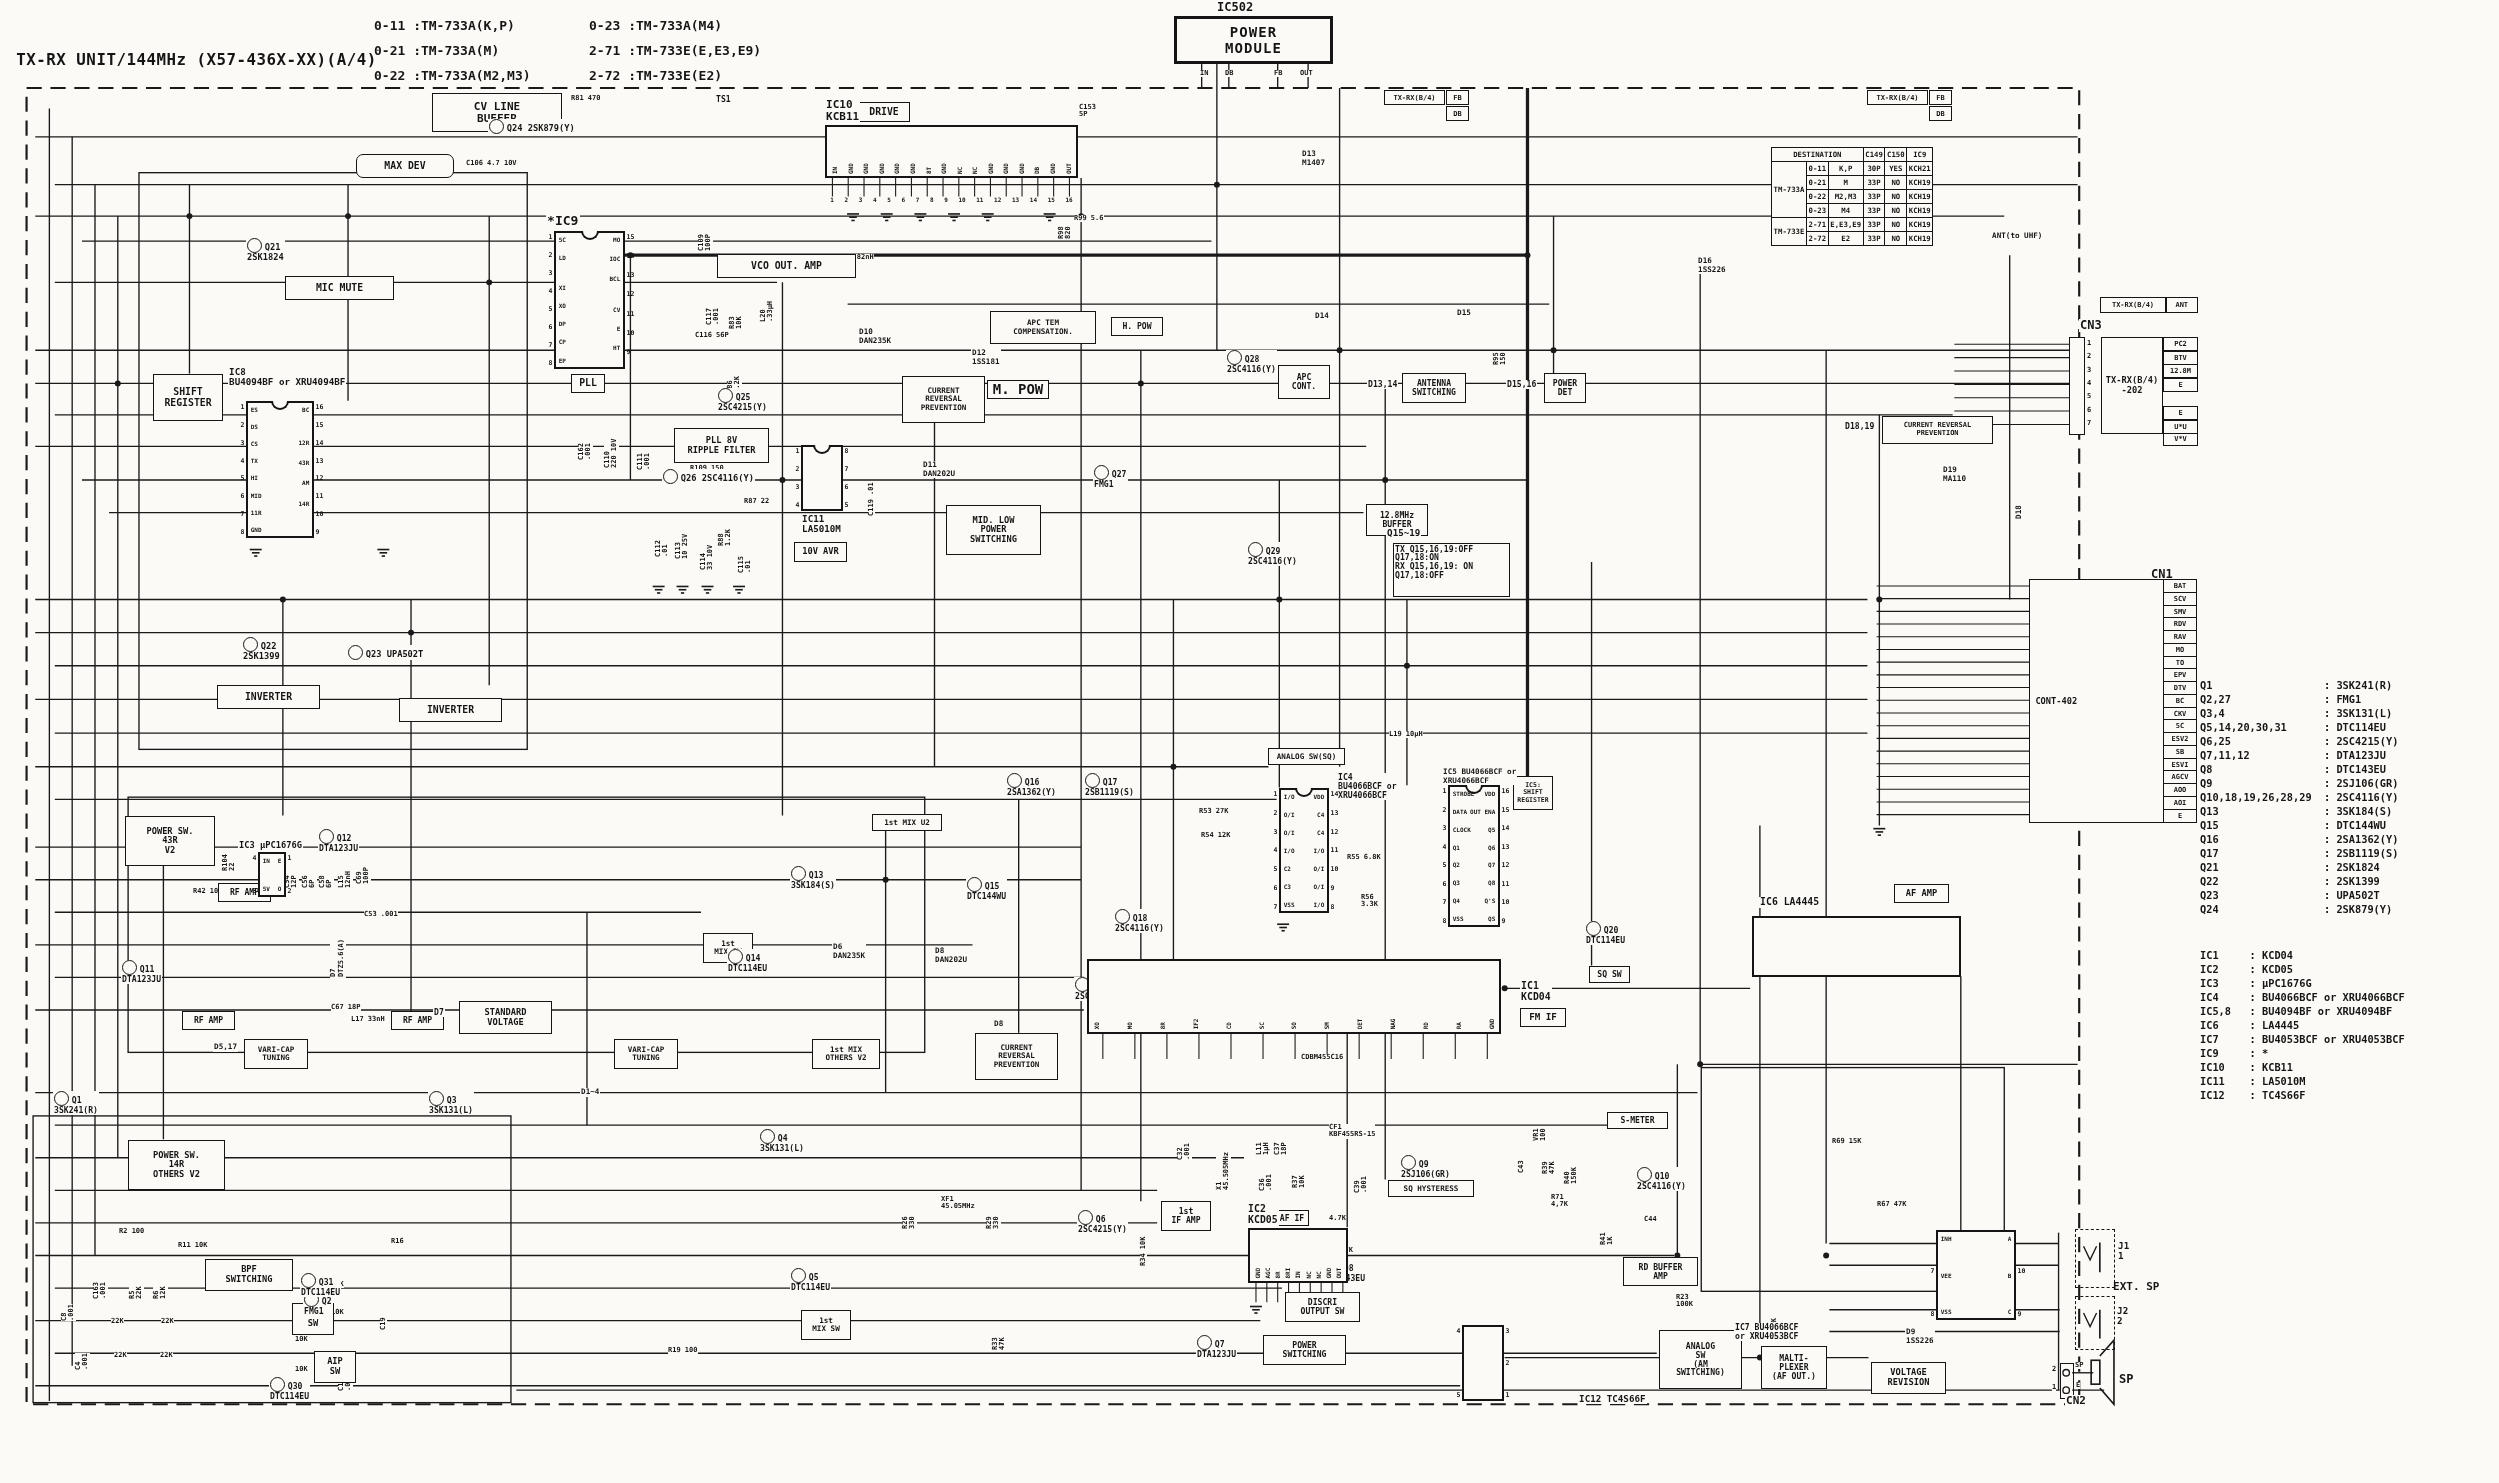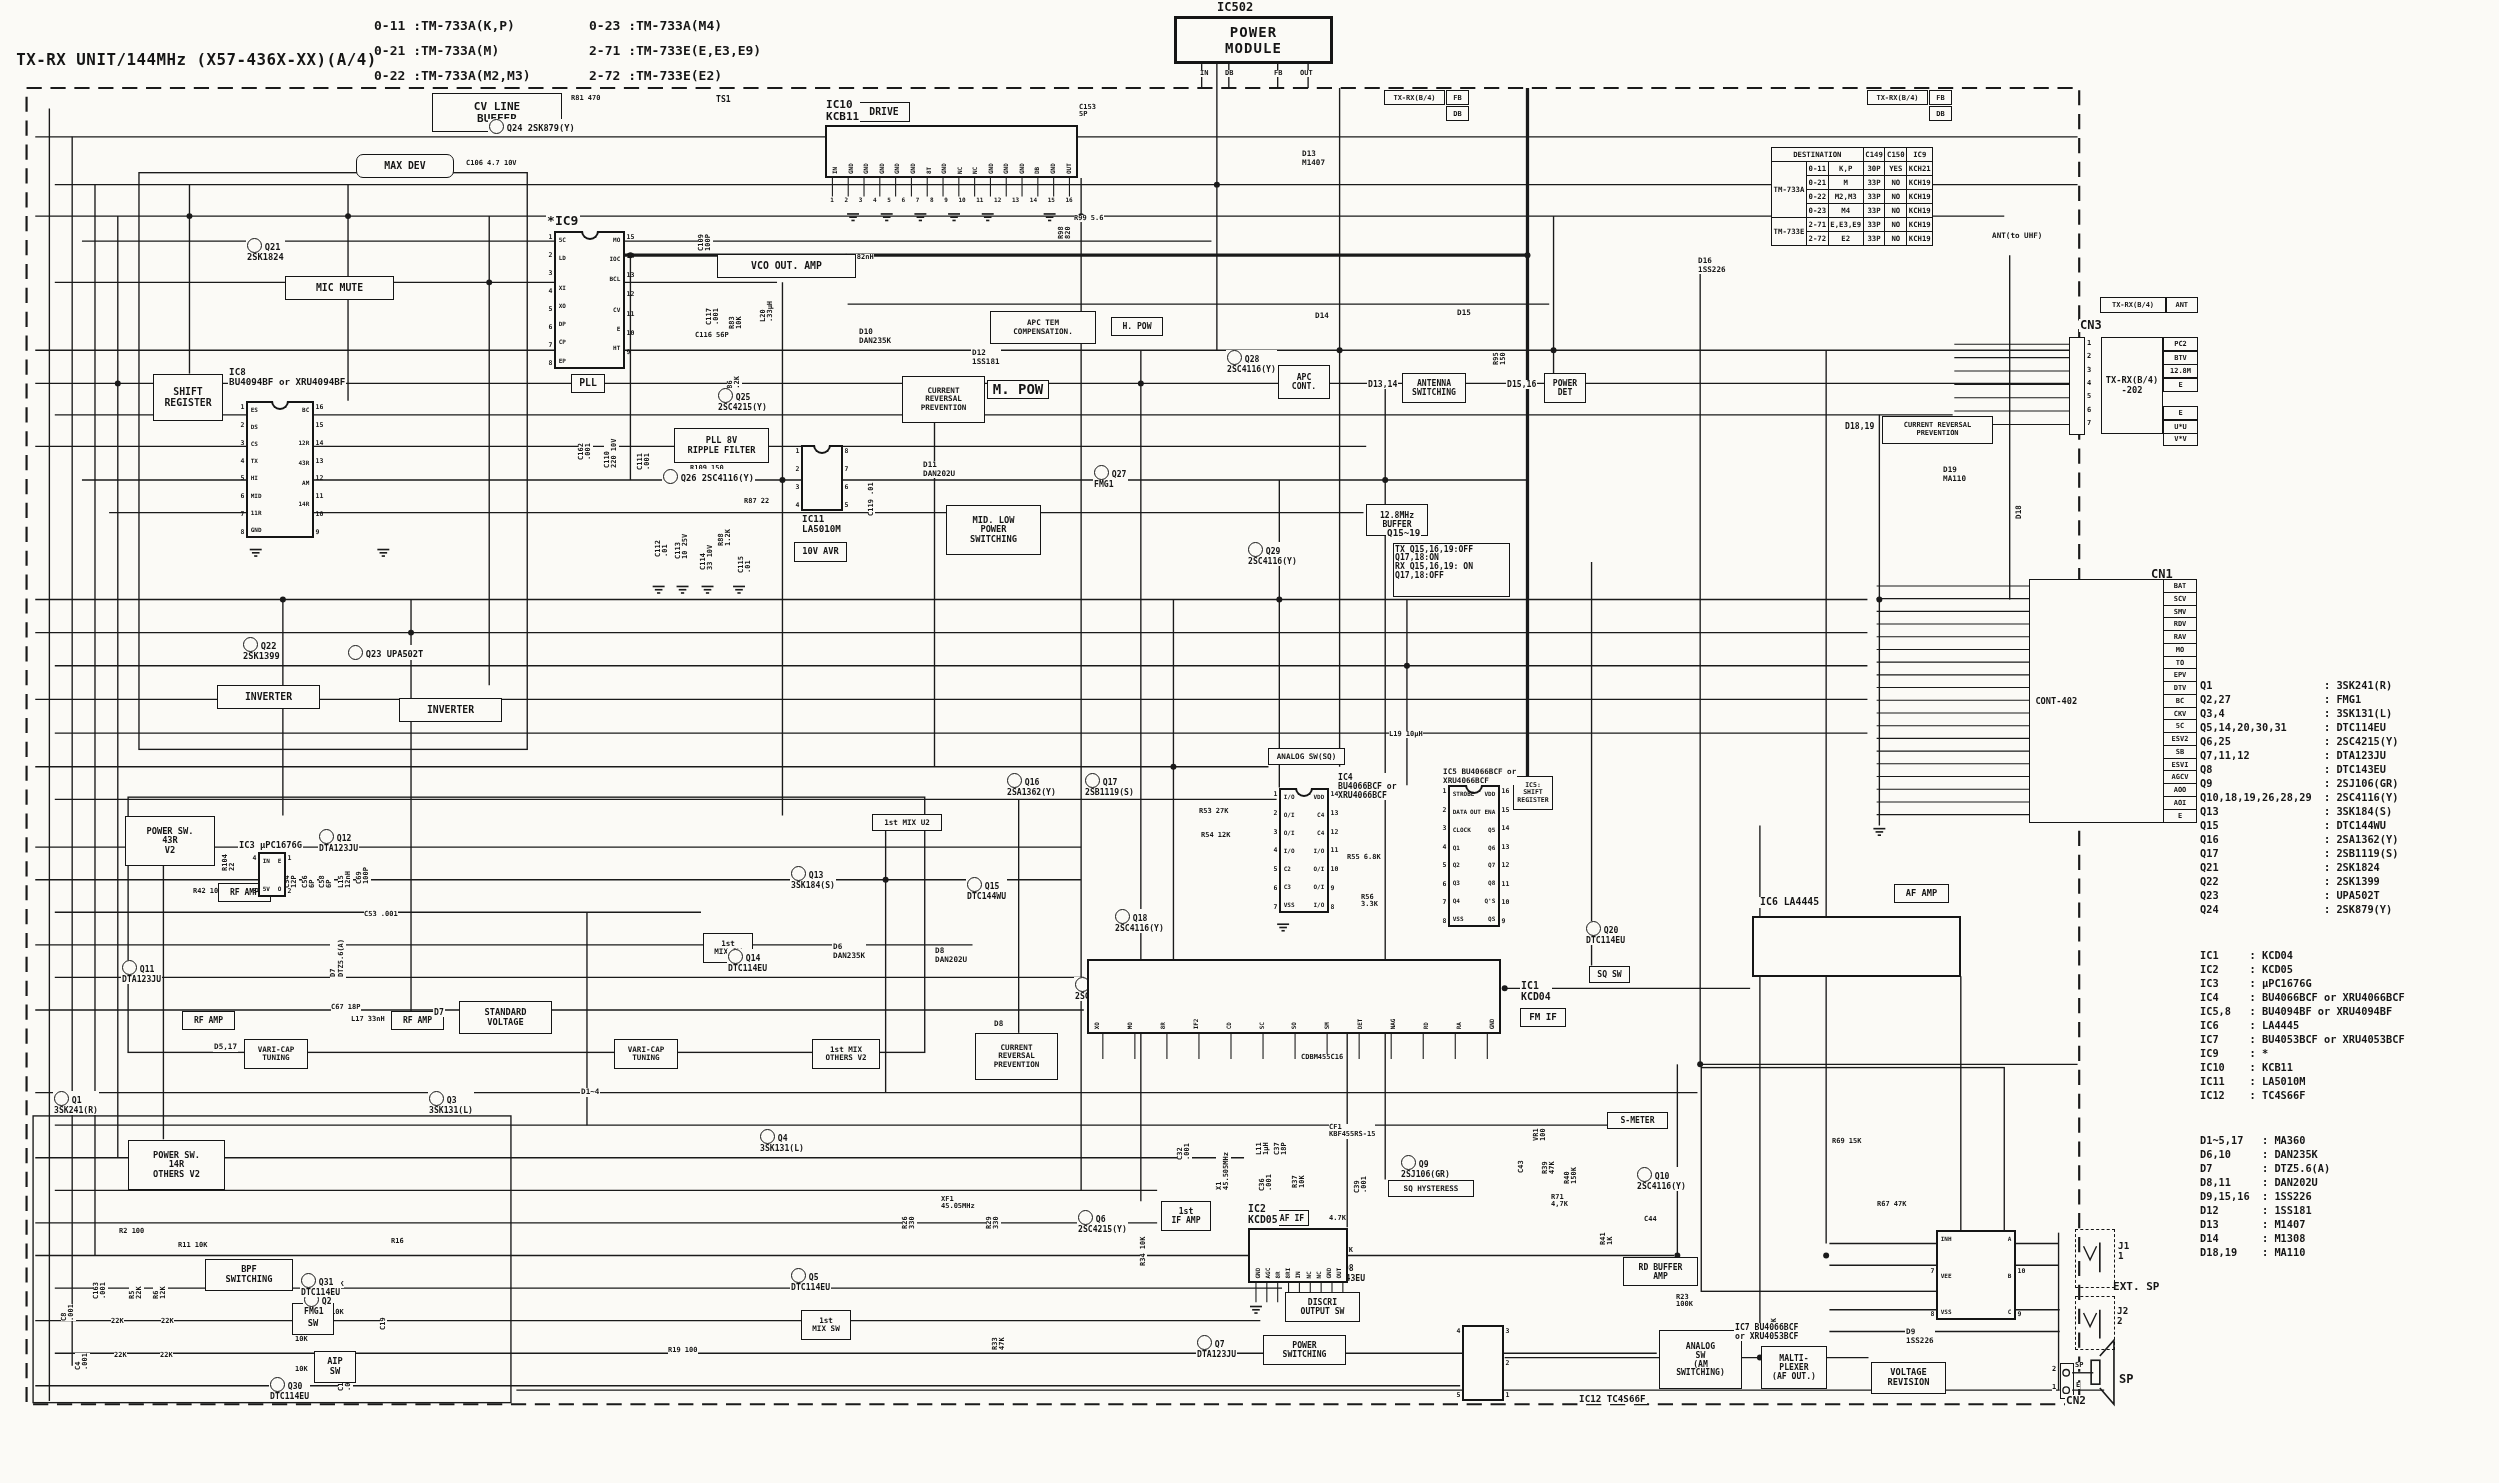--- a/index.html
+++ b/index.html
@@ -1058,15 +1058,14 @@
     <div class="pin" style="position: absolute; left: 1446px; top: 90px; width: 23px; height: 15px;">FB</div>
     <div class="pin" style="position: absolute; left: 1446px; top: 106px; width: 23px; height: 15px;">DB</div>
     <div class="pin" style="position: absolute; left: 1867px; top: 90px; width: 61px; height: 15px;">TX-RX(B/4)</div>
     <div class="pin" style="position: absolute; left: 1929px; top: 90px; width: 23px; height: 15px;">FB</div>
     <div class="pin" style="position: absolute; left: 1929px; top: 106px; width: 23px; height: 15px;">DB</div>
     <div class="dash" style="position: absolute; left: 2075px; top: 1229px; width: 40px; height: 59px;"></div>
     <div class="dash" style="position: absolute; left: 2075px; top: 1296px; width: 40px; height: 54px;"></div>
     <div style="position: absolute; left: 2060px; top: 1363px; width: 12px; height: 34px; border: 1.6px solid var(--ink); z-index: 3; background: transparent;"></div>
     <div class="plist" style="position: absolute; left: 2200px; top: 678px;"><div>Q1                  : 3SK241(R)</div><div>Q2,27               : FMG1</div><div>Q3,4                : 3SK131(L)</div><div>Q5,14,20,30,31      : DTC114EU</div><div>Q6,25               : 2SC4215(Y)</div><div>Q7,11,12            : DTA123JU</div><div>Q8                  : DTC143EU</div><div>Q9                  : 2SJ106(GR)</div><div>Q10,18,19,26,28,29  : 2SC4116(Y)</div><div>Q13                 : 3SK184(S)</div><div>Q15                 : DTC144WU</div><div>Q16                 : 2SA1362(Y)</div><div>Q17                 : 2SB1119(S)</div><div>Q21                 : 2SK1824</div><div>Q22                 : 2SK1399</div><div>Q23                 : UPA502T</div><div>Q24                 : 2SK879(Y)</div></div>
     <div class="plist" style="position: absolute; left: 2200px; top: 948px;"><div>IC1     : KCD04</div><div>IC2     : KCD05</div><div>IC3     : μPC1676G</div><div>IC4     : BU4066BCF or XRU4066BCF</div><div>IC5,8   : BU4094BF or XRU4094BF</div><div>IC6     : LA4445</div><div>IC7     : BU4053BCF or XRU4053BCF</div><div>IC9     : *</div><div>IC10    : KCB11</div><div>IC11    : LA5010M</div><div>IC12    : TC4S66F</div></div>
-    <div class="plist" style="position: absolute; left: 2200px; top: 1133px;"><div>D1~5,17   : MA360</div><div>D6,10     : DAN235K</div><div>D7        : DTZ5.6(A)</div><div>D8,11     : DAN202U</div><div>D9,15,16  : 1SS226</div><div>D12       : 1SS181</div><div>D13       : M1407</div><div>D14       : M1308</div><div>D18,19    : MA110</div></div>
   </div>
 
 
 </body></html>

